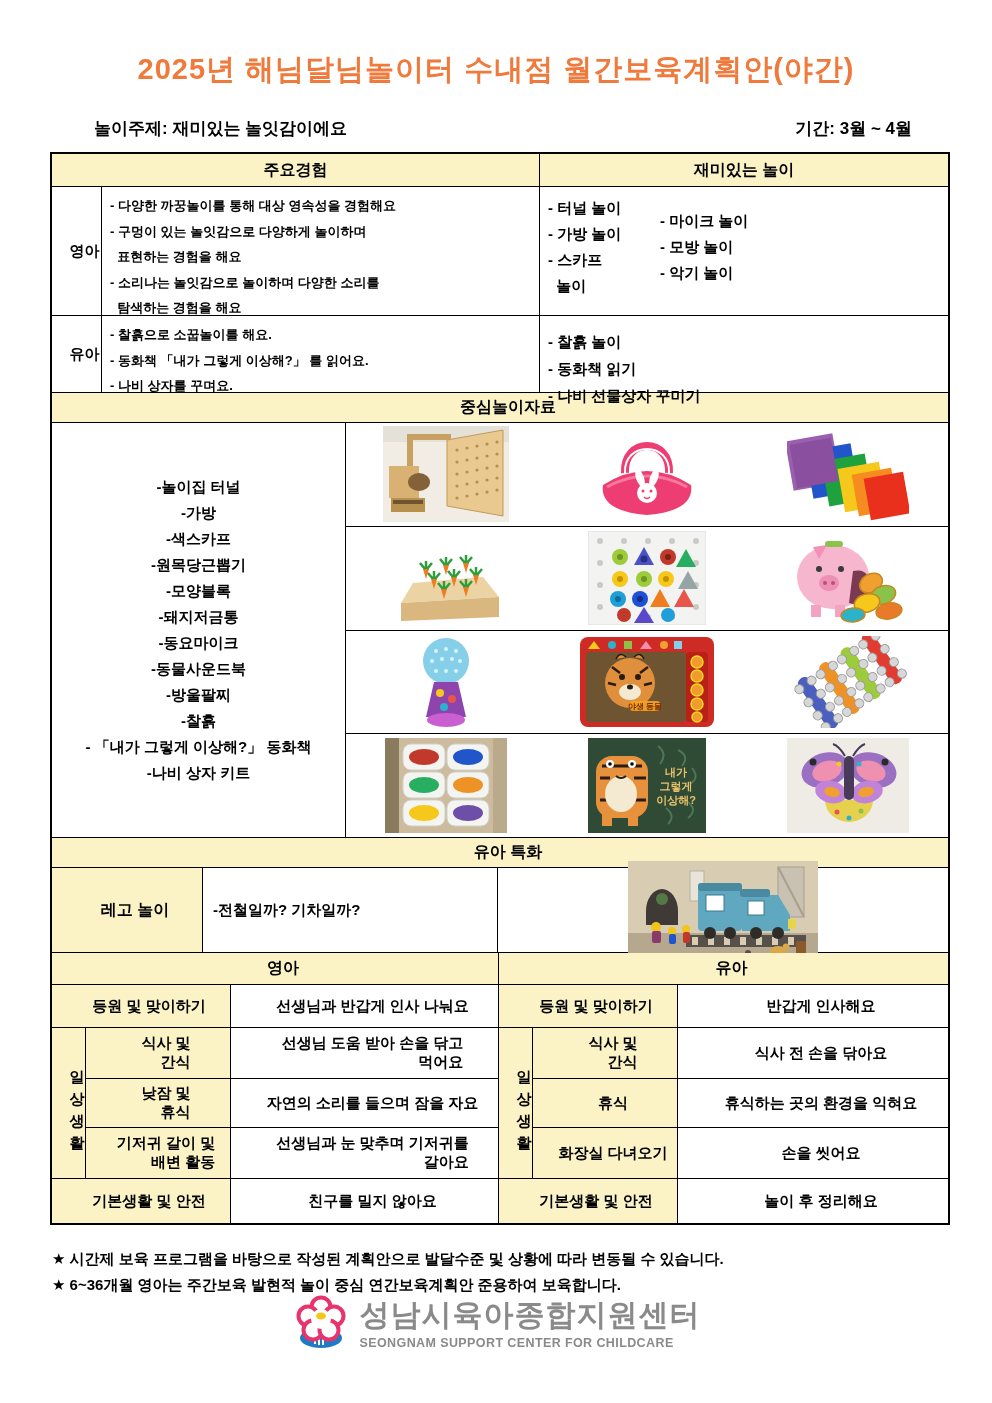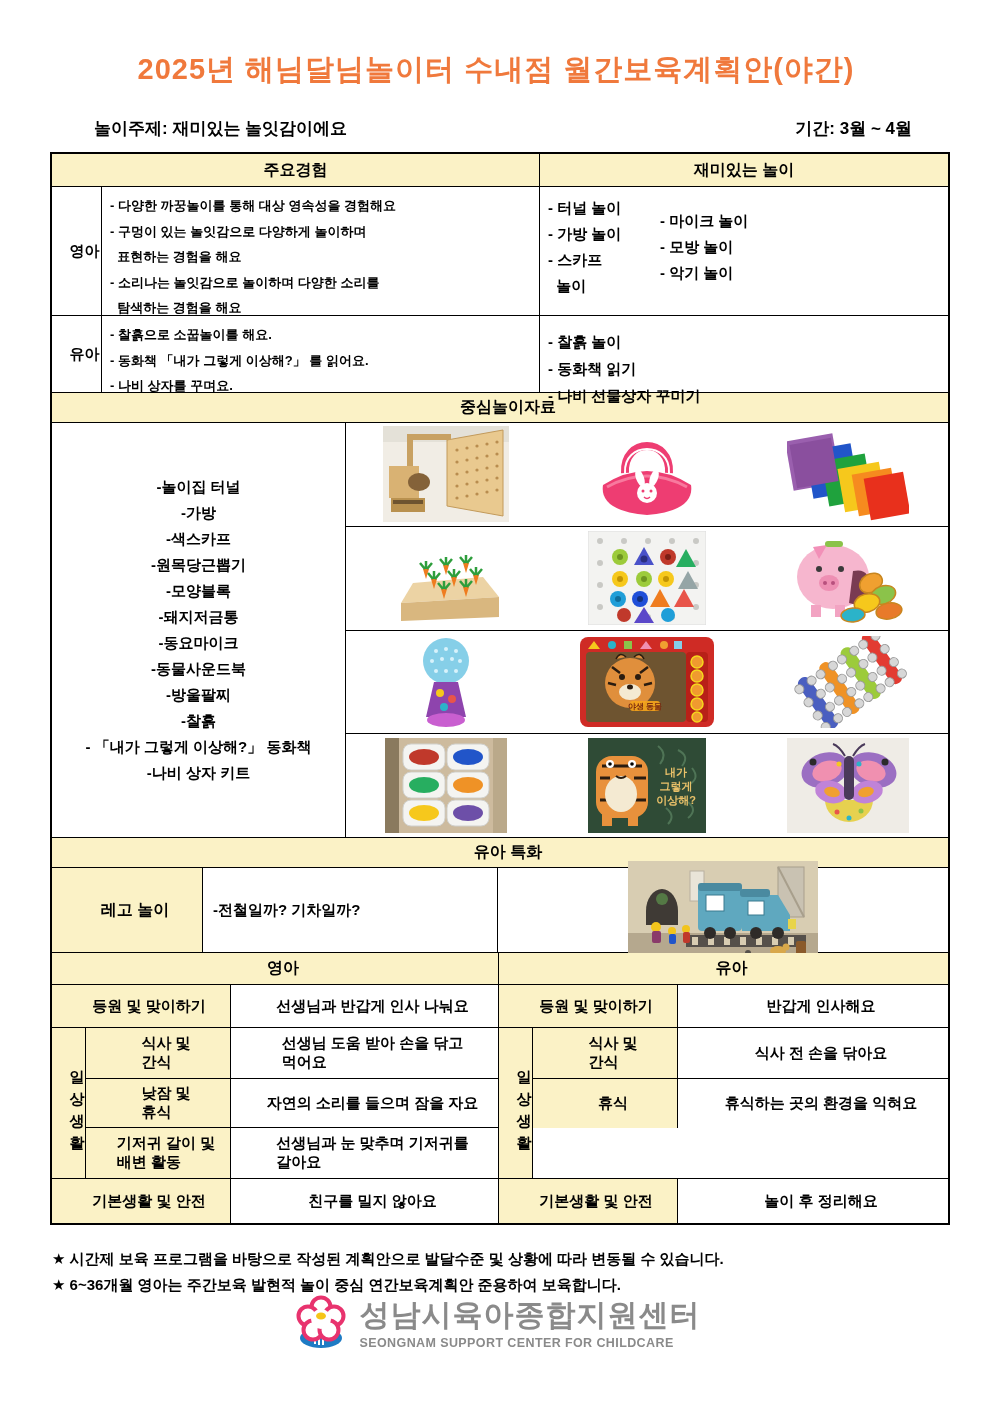--- a/index.html
+++ b/index.html
@@ -11,21 +11,21 @@
     font-size:29px; font-weight:bold; color:#f0793c; letter-spacing:1px; }
   .subtitle { position:absolute; top:117px; left:50px; width:900px; display:flex;
     justify-content:space-between; font-size:17px; font-weight:bold; padding:0 38px 0 44px; }
 
   .tbl { position:absolute; top:152px; left:50px; width:900px; border:2px solid #000; background:#fff; }
   .row { display:flex; border-bottom:1px solid #000; }
   .row:last-child { border-bottom:none; }
   .cell { border-right:1px solid #000; }
   .cell:last-child { border-right:none; }
   .yellow { background:#fbf2c6; }
-  .center { display:flex; align-items:center; justify-content:center; text-align:left;padding-left:16px; }
+  .center { display:flex; align-items:center; justify-content:center; text-align:right;padding-left:16px; }
   .hdr { font-weight:bold; font-size:16px; }
   .pre { white-space:pre-wrap; }
 
   
   .exphdr { height:33px; }
   .exphdr .cell { display:flex; align-items:center; justify-content:center; }
   .w-main { width:488px; } .w-prev { width:408px; }
   .row-grp { font-size:15px; font-weight:600; }
   .grp { width:50px; }
   .expbody { width:438px; padding:6px 4px 4px 8px; font-size:13px; line-height:25.5px; }
@@ -630,20 +630,24 @@
           <div class="sc-dailyrows">
             <div class="sc-drow" style="height:51px">
               <div class="sc-dlabel center sc-txt">식사 및
 간식</div>
               <div class="sc-content center sc-txt">식사 전 손을 닦아요</div>
             </div>
             <div class="sc-drow" style="height:49px">
               <div class="sc-dlabel center sc-txt">휴식</div>
               <div class="sc-content center sc-txt">휴식하는 곳의 환경을 익혀요</div>
             </div>
+            <div class="sc-drow" style="height:50px">
+              <div class="sc-dlabel center sc-txt">화장실 다녀오기</div>
+              <div class="sc-content center sc-txt">손을 씻어요</div>
+            </div>
           </div>
         </div>
         <div class="sc-row last" style="height:44px">
           <div class="sc-label center sc-txt">기본생활 및 안전</div>
           <div class="sc-content center sc-txt">놀이 후 정리해요</div>
         </div>
       </div>
 
     </div>
   </div>

